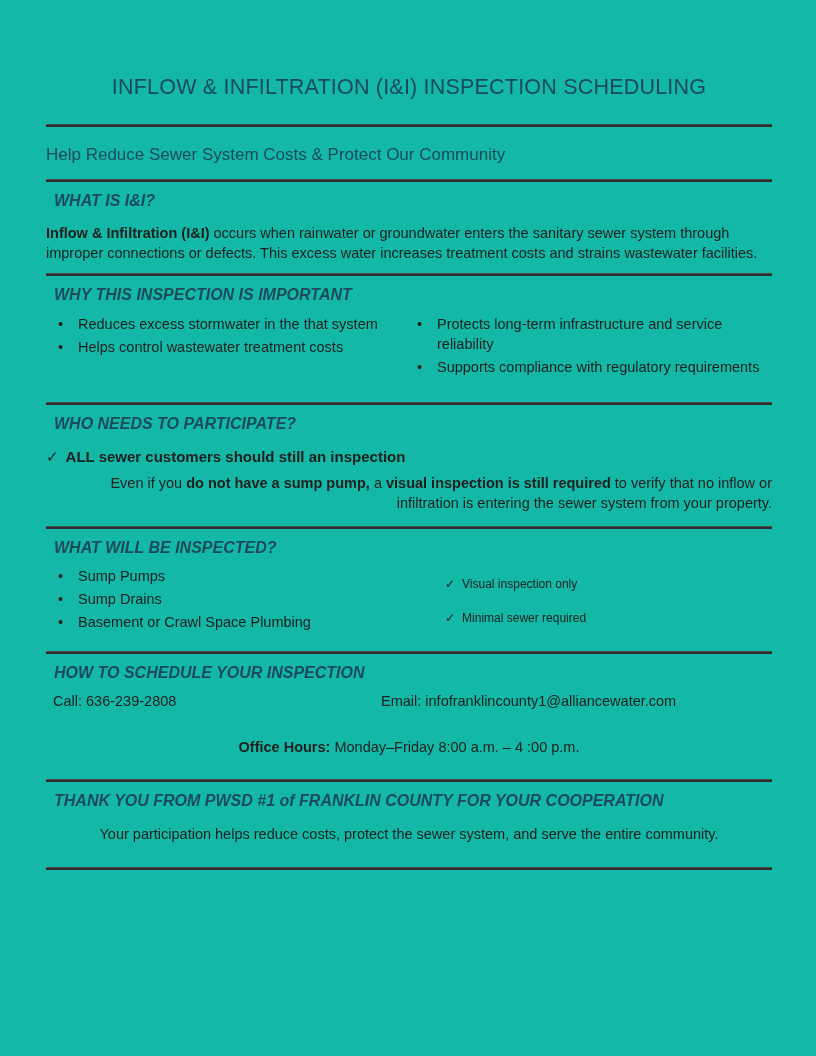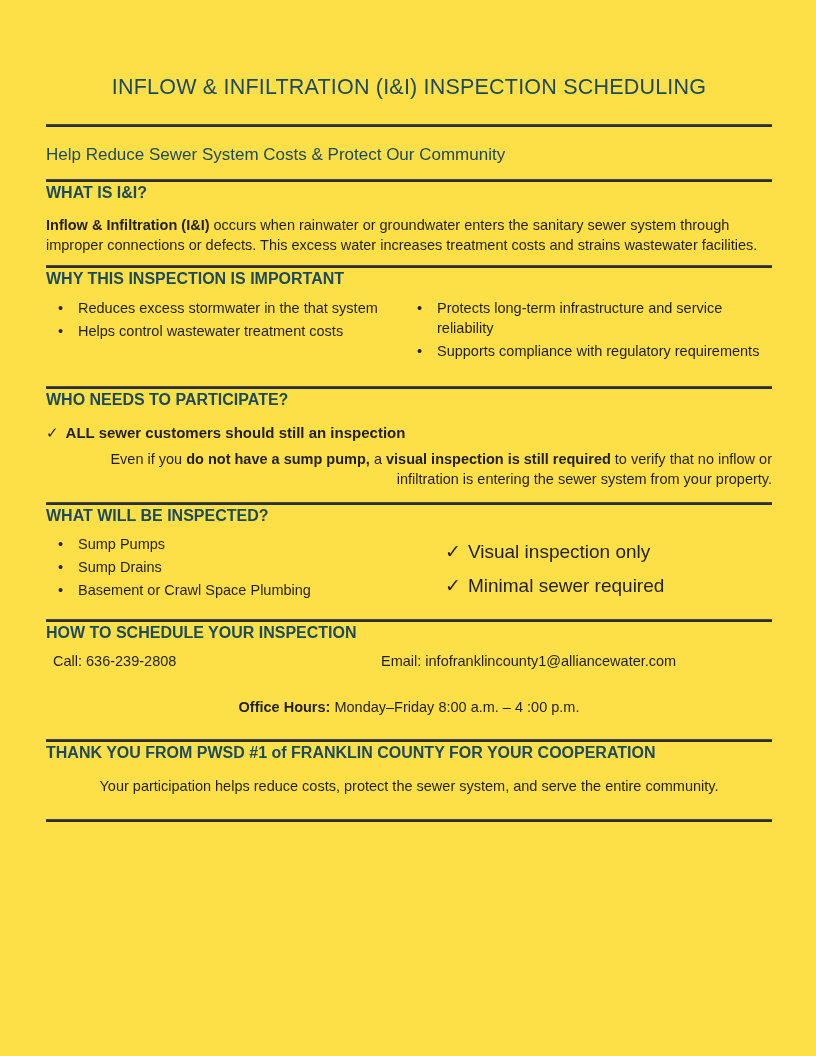--- a/index.html
+++ b/index.html
@@ -4,40 +4,40 @@
 <style>
   :root{
     --accent:#1B4A5C;
     --text:#1F1F1F;
     --rule-top:#4a4a4a;
     --rule-bottom:#2e2e2e;
   }
   *{box-sizing:border-box;}
   html,body{margin:0;padding:0;background:#ffffff;}
   .page{
-    width:816px;height:1056px;margin:0 auto;background:#fde047;
+    width:816px;height:1056px;margin:0 auto;background:#14b8a6;
     font-family:"Liberation Sans",sans-serif;color:var(--text);
     padding:0 44px 0 46px;overflow:hidden;position:relative;
   }
   .rule{
     height:2px;background:#d9d9d9;
     border-top:1px solid var(--rule-top);
     border-bottom:2px solid var(--rule-bottom);
   }
   h1.doc-title{
     margin:0;padding-top:72px;font-size:21.5px;line-height:30px;
     font-weight:400;color:var(--accent);text-align:center;letter-spacing:.2px;
   }
   .rule-1{margin-top:22px;}
   .subtitle{
     margin-top:17px;font-size:17px;line-height:22px;color:var(--accent);
   }
   .rule-2{margin-top:13px;}
   h2.sec-h{
-    margin:0;font-size:16px;line-height:21px;font-weight:700;color:var(--accent);
+    margin:8px;font-size:16px;line-height:21px;font-weight:700;color:var(--accent);font-style:italic;
   }
   .h-what{margin-top:17px;}
   .body-p{margin:0;font-size:14.5px;line-height:20px;}
   .p-what{margin-top:12px;}
   .rule-3{margin-top:10px;}
   .h-why{margin-top:17px;}
   .cols{display:flex;margin-top:9px;}
   .col{width:50%;}
   .col-l{padding-left:12px;}
   .col-r{padding-left:8px;}
@@ -48,21 +48,21 @@
   .rule-4{margin-top:22px;}
   .h-who{margin-top:20px;}
   .check-line{margin-top:13px;font-size:15px;line-height:19px;}
   .check-line .ctext{font-weight:700;}
   .p-who{margin-top:7px;text-align:right;}
   b,.bold{font-weight:700;}
   .rule-5{margin-top:13px;}
   .h-inspected{margin-top:16px;}
   .cols-inspected{margin-top:8px;}
   .col-checks{padding-left:36px;}
-  .check-item{font-size:19px;line-height:20px;margin-top:14px;}
+  .check-item{font-size:12px;line-height:20px;margin-top:14px;}
   .check-item:first-child{margin-top:8px;}
   .cicon{margin-right:7px;}
   .rule-6{margin-top:16px;}
   .h-schedule{margin-top:23px;}
   .contact-row{display:flex;margin-top:8px;font-size:14.5px;line-height:20px;}
   .contact-call{width:335px;padding-left:7px;}
   .office-hours{margin-top:26px;text-align:center;font-size:14.5px;line-height:20px;}
   .rule-7{margin-top:22px;}
   .h-thanks{margin-top:17px;}
   .p-thanks{margin-top:13px;text-align:center;}

